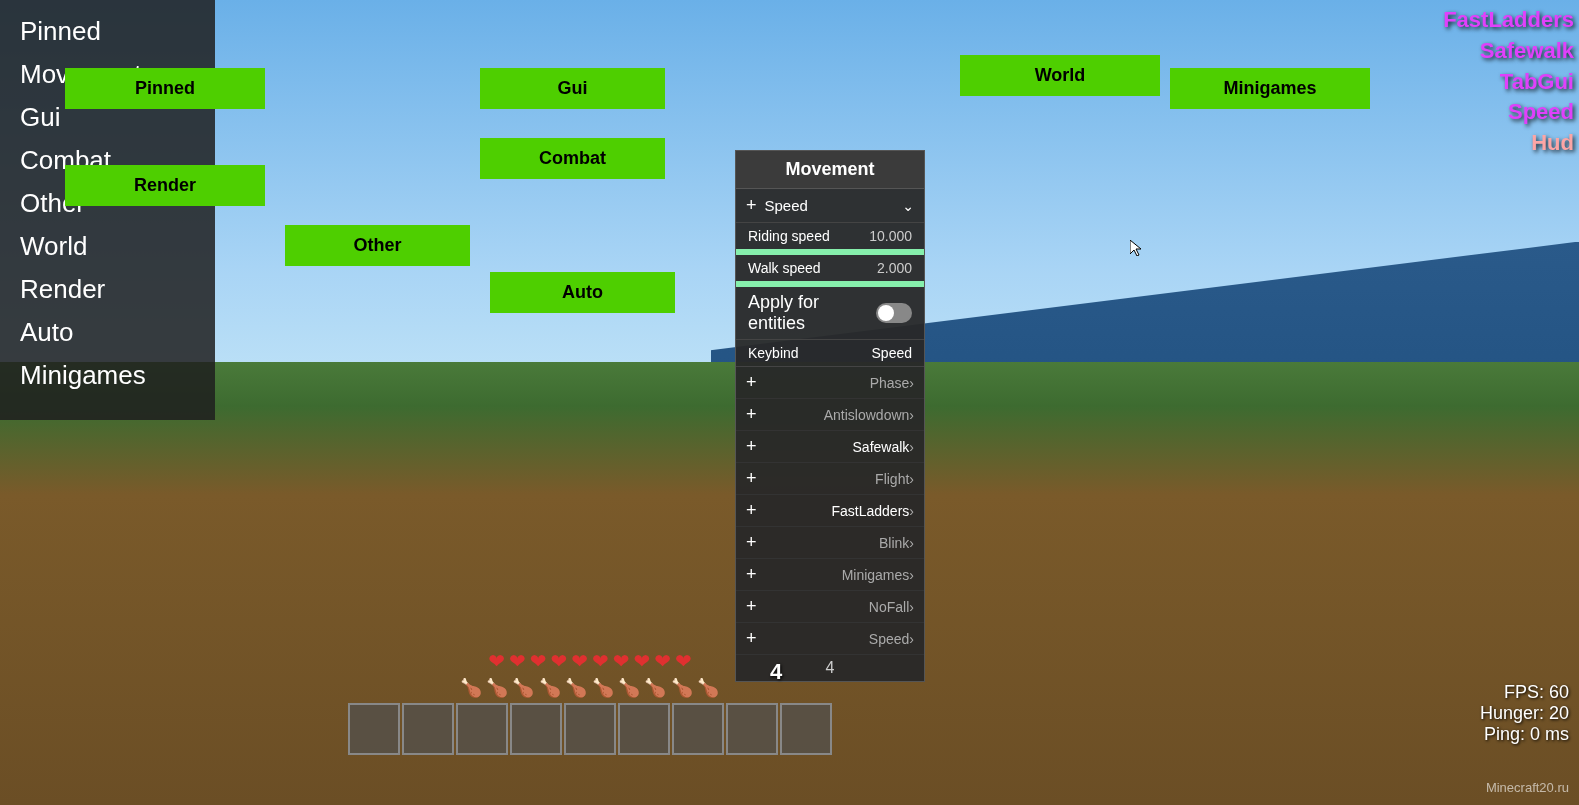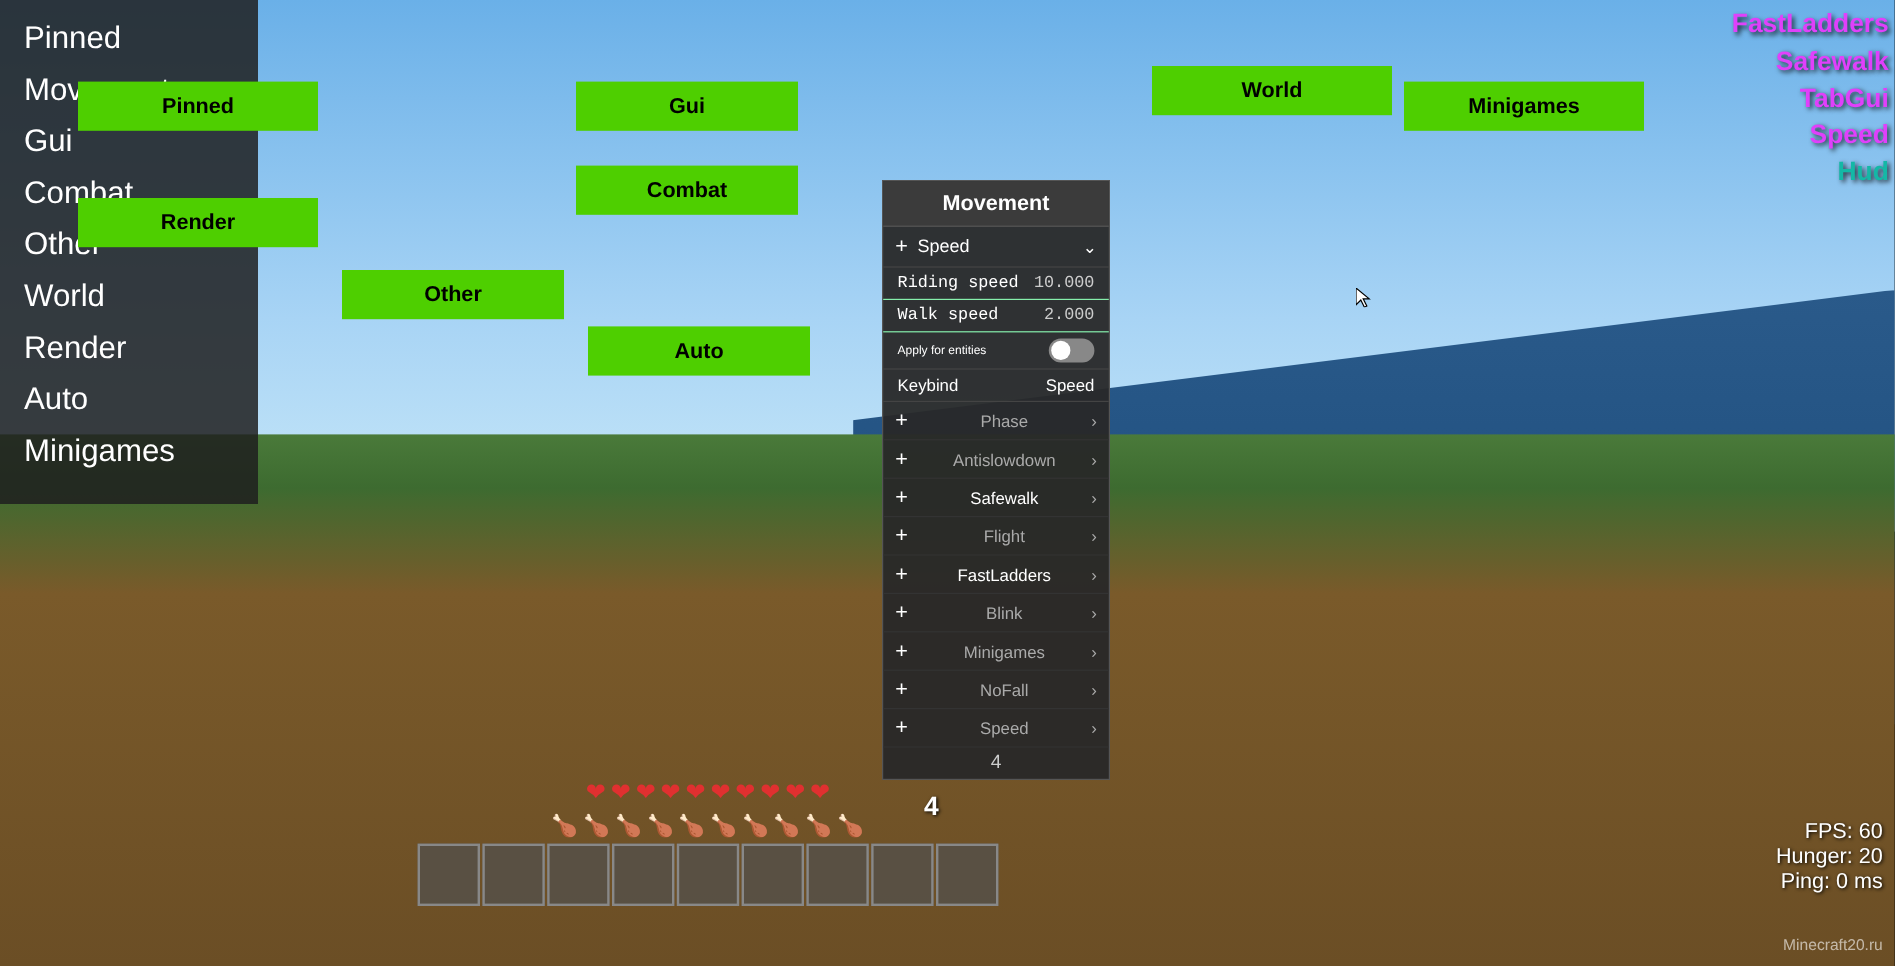--- a/index.html
+++ b/index.html
@@ -197,38 +197,37 @@
       background: none;
       border: none;
     }
 
     
     .value-row {
       display: flex;
       align-items: flex-start;
       justify-content: space-between;
       padding: 5px 12px;
-      border-bottom: 1px solid #86efac;
+      border-bottom: 6px solid #86efac;
       color: #fff;
       font-size: 14px;
-      font-family: Liberation Mono, monospace;
     }
     .value-num {
       color: #ccc;
     }
 
     
     .toggle-row {
       display: flex;
       align-items: center;
       justify-content: space-between;
       padding: 5px 12px;
       border-bottom: 1px solid #444;
       color: #fff;
-      font-size: 10px;
+      font-size: 18px;
     }
     .toggle-switch {
       width: 38px;
       height: 20px;
       background: #888;
       border-radius: 10px;
       position: relative;
       cursor: pointer;
     }
     .toggle-knob {
@@ -260,21 +259,21 @@
       border-bottom: 1px solid #333;
       color: #aaa;
       font-size: 14px;
       cursor: pointer;
     }
     .module-row.active {
       color: #fff;
     }
     .module-label {
       flex: 1;
-      text-align: center;
+      text-align: right;
     }
     .module-arrow {
       color: #aaa;
       font-size: 14px;
     }
 
     
     .page-indicator {
       text-align: center;
       color: #ccc;
@@ -409,21 +408,21 @@
   <svg width="16" height="16" viewBox="0 0 16 16">
       <polygon points="0,0 0,14 4,10 7,16 9,15 6,9 11,9" fill="#fff" stroke="#000" stroke-width="1"></polygon>
     </svg>
 </div>
 
 <div class="watermark" id="watermark-container">
     <div class="watermark-item" style="color: rgb(224, 64, 251);">FastLadders</div>
     <div class="watermark-item" style="color: rgb(224, 64, 251);">Safewalk</div>
     <div class="watermark-item" style="color: rgb(224, 64, 251);">TabGui</div>
     <div class="watermark-item" style="color: rgb(224, 64, 251);">Speed</div>
-    <div class="watermark-item" style="color: #14b8a6;">Hud</div>
+    <div class="watermark-item" style="color: #fca5a5;">Hud</div>
   </div>
 
 <div class="stats">
   <div>FPS: 60</div>
   <div>Hunger: 20</div>
   <div>Ping: 0 ms</div>
 </div>
 
 <div class="hotbar-area" style="bottom:50px; left:300px; transform:none; width:580px;">
   <div class="health-row" id="hearts-row">

